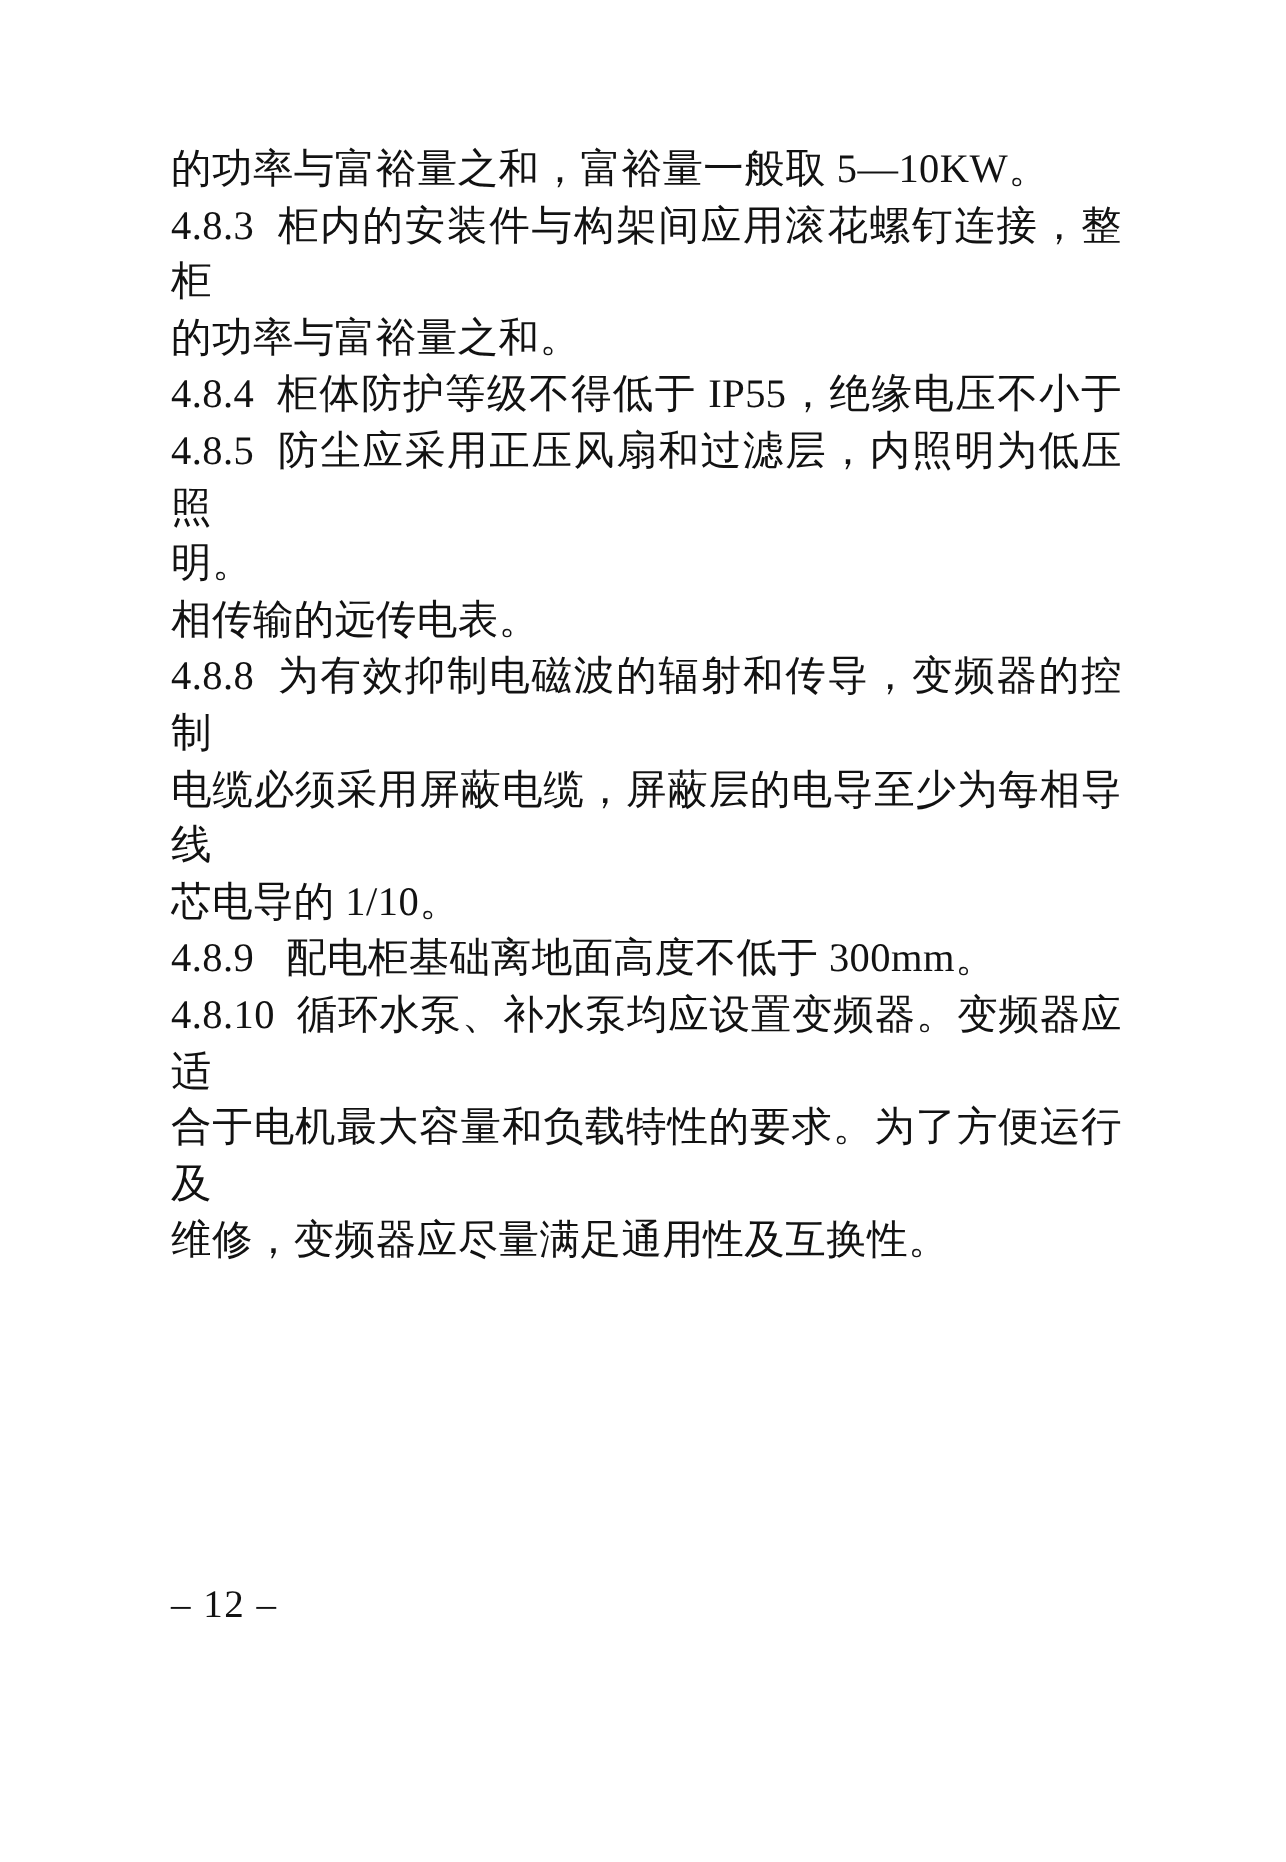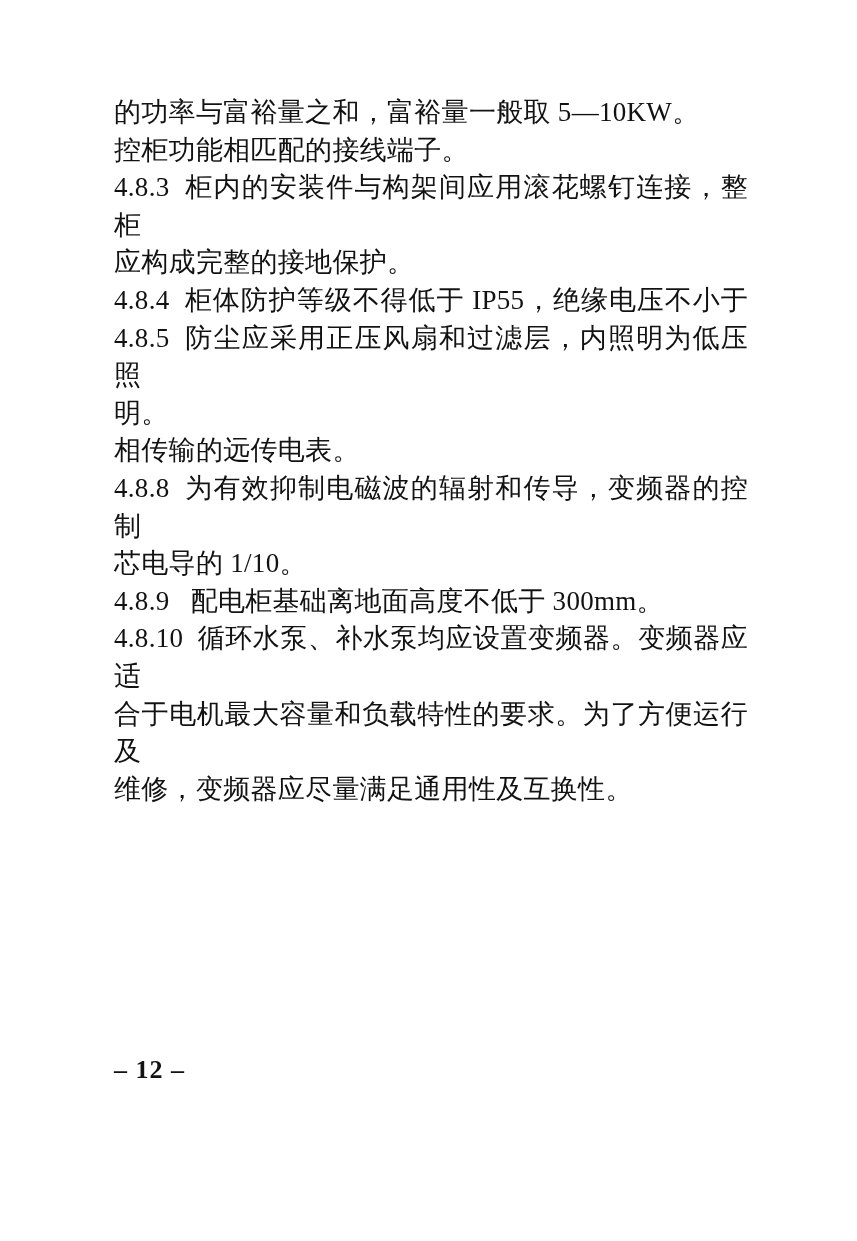--- a/index.html
+++ b/index.html
@@ -42,30 +42,30 @@
     letter-spacing: 1px;
   }
 </style>
 </head>
 <body>
 
 <div class="page">
   <div class="content">
 
   <div class="line">的功率与富裕量之和，富裕量一般取 5—10KW。</div>
-      <div class="line">控柜功能相匹配的接线端子。</div>
       <div class="line justify">4.8.3  柜内的安装件与构架间应用滚花螺钉连接，整柜</div>
-      <div class="line">应构成完整的接地保护。</div>
+      <div class="line">的功率与富裕量之和。</div>
       <div class="line justify">4.8.4  柜体防护等级不得低于 IP55，绝缘电压不小于</div>
       <div class="line justify">4.8.5  防尘应采用正压风扇和过滤层，内照明为低压照</div>
       <div class="line">明。</div>
       <div class="line">相传输的远传电表。</div>
       <div class="line justify">4.8.8  为有效抑制电磁波的辐射和传导，变频器的控制</div>
+      <div class="line justify">电缆必须采用屏蔽电缆，屏蔽层的电导至少为每相导线</div>
       <div class="line">芯电导的 1/10。</div>
       <div class="line">4.8.9   配电柜基础离地面高度不低于 300mm。</div>
       <div class="line justify">4.8.10  循环水泵、补水泵均应设置变频器。变频器应适</div>
       <div class="line justify">合于电机最大容量和负载特性的要求。为了方便运行及</div>
       <div class="line">维修，变频器应尽量满足通用性及互换性。</div>
     </div>
   <div class="content" style="top: auto;">
-    <div class="footer" style="position: absolute; left: 0; top: 1038px; width: 634px; font-weight: bold;">– 12 –</div>
+    <div class="footer" style="position: absolute; left: 0; top: 1038px; width: 634px;">– 12 –</div>
   </div>
 </div>
 
 </body></html>

